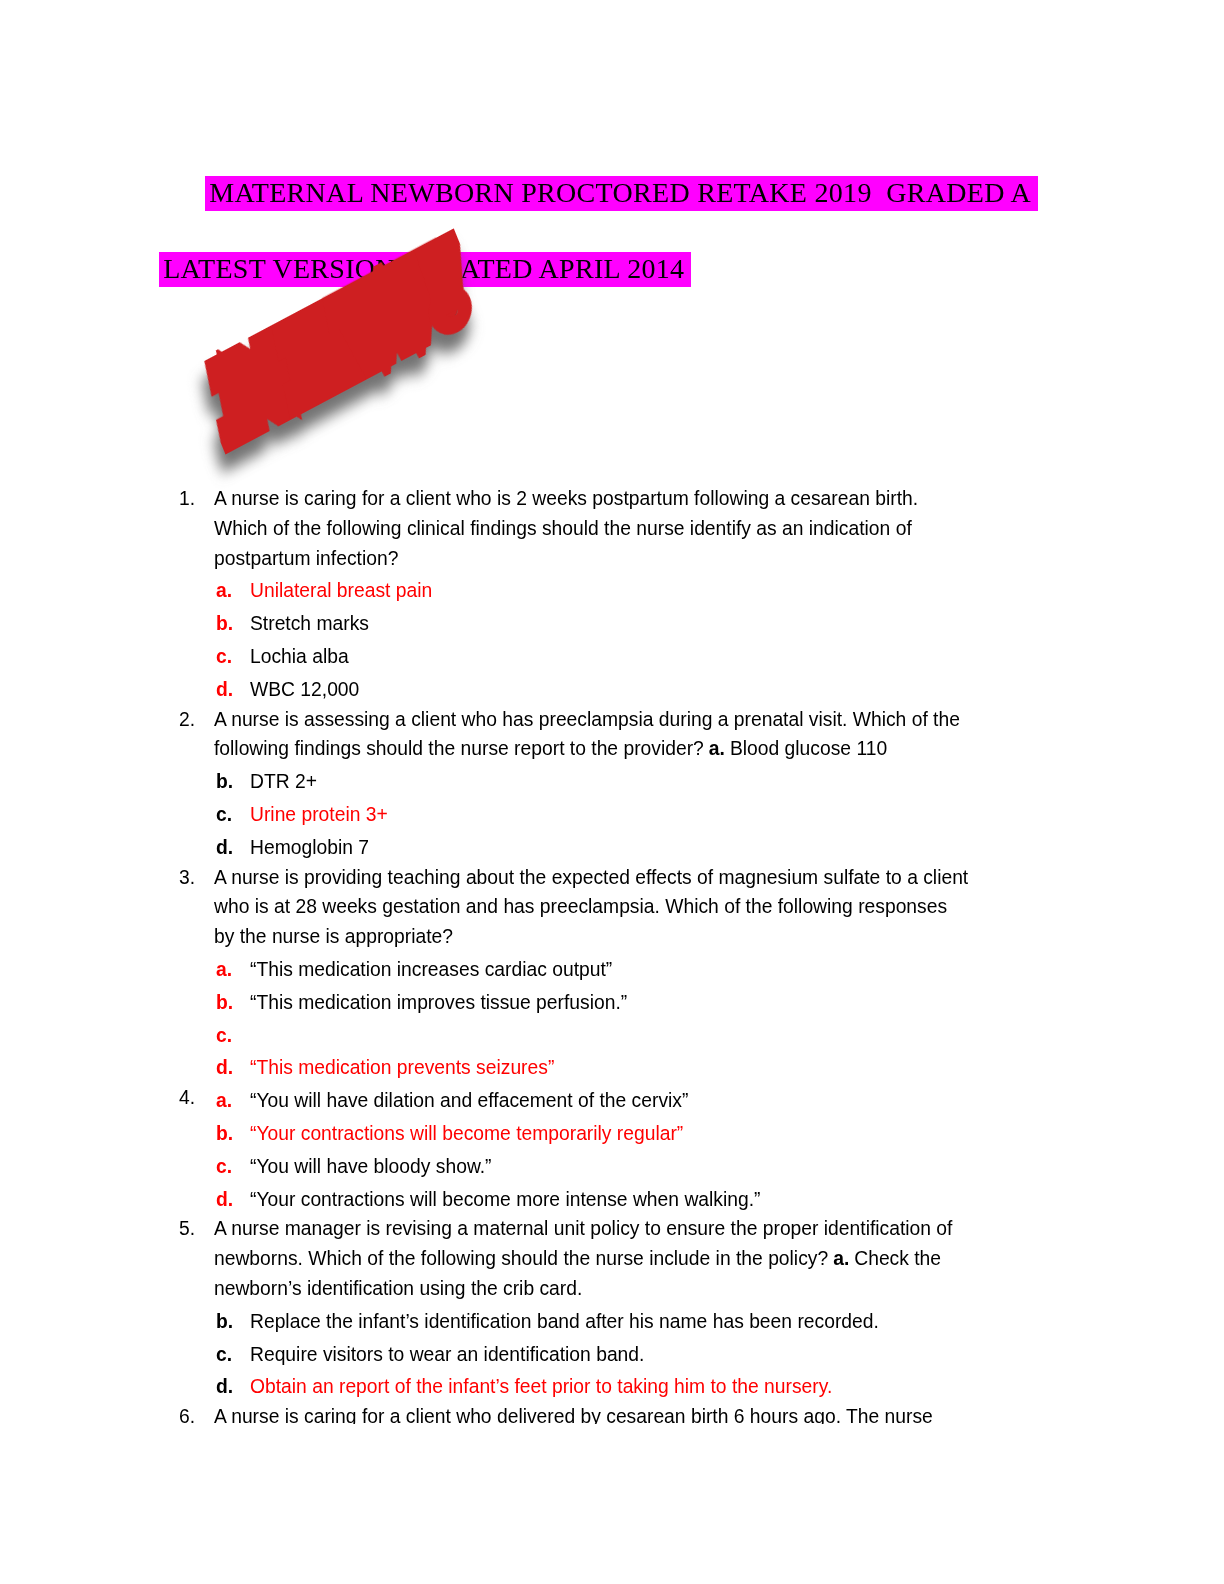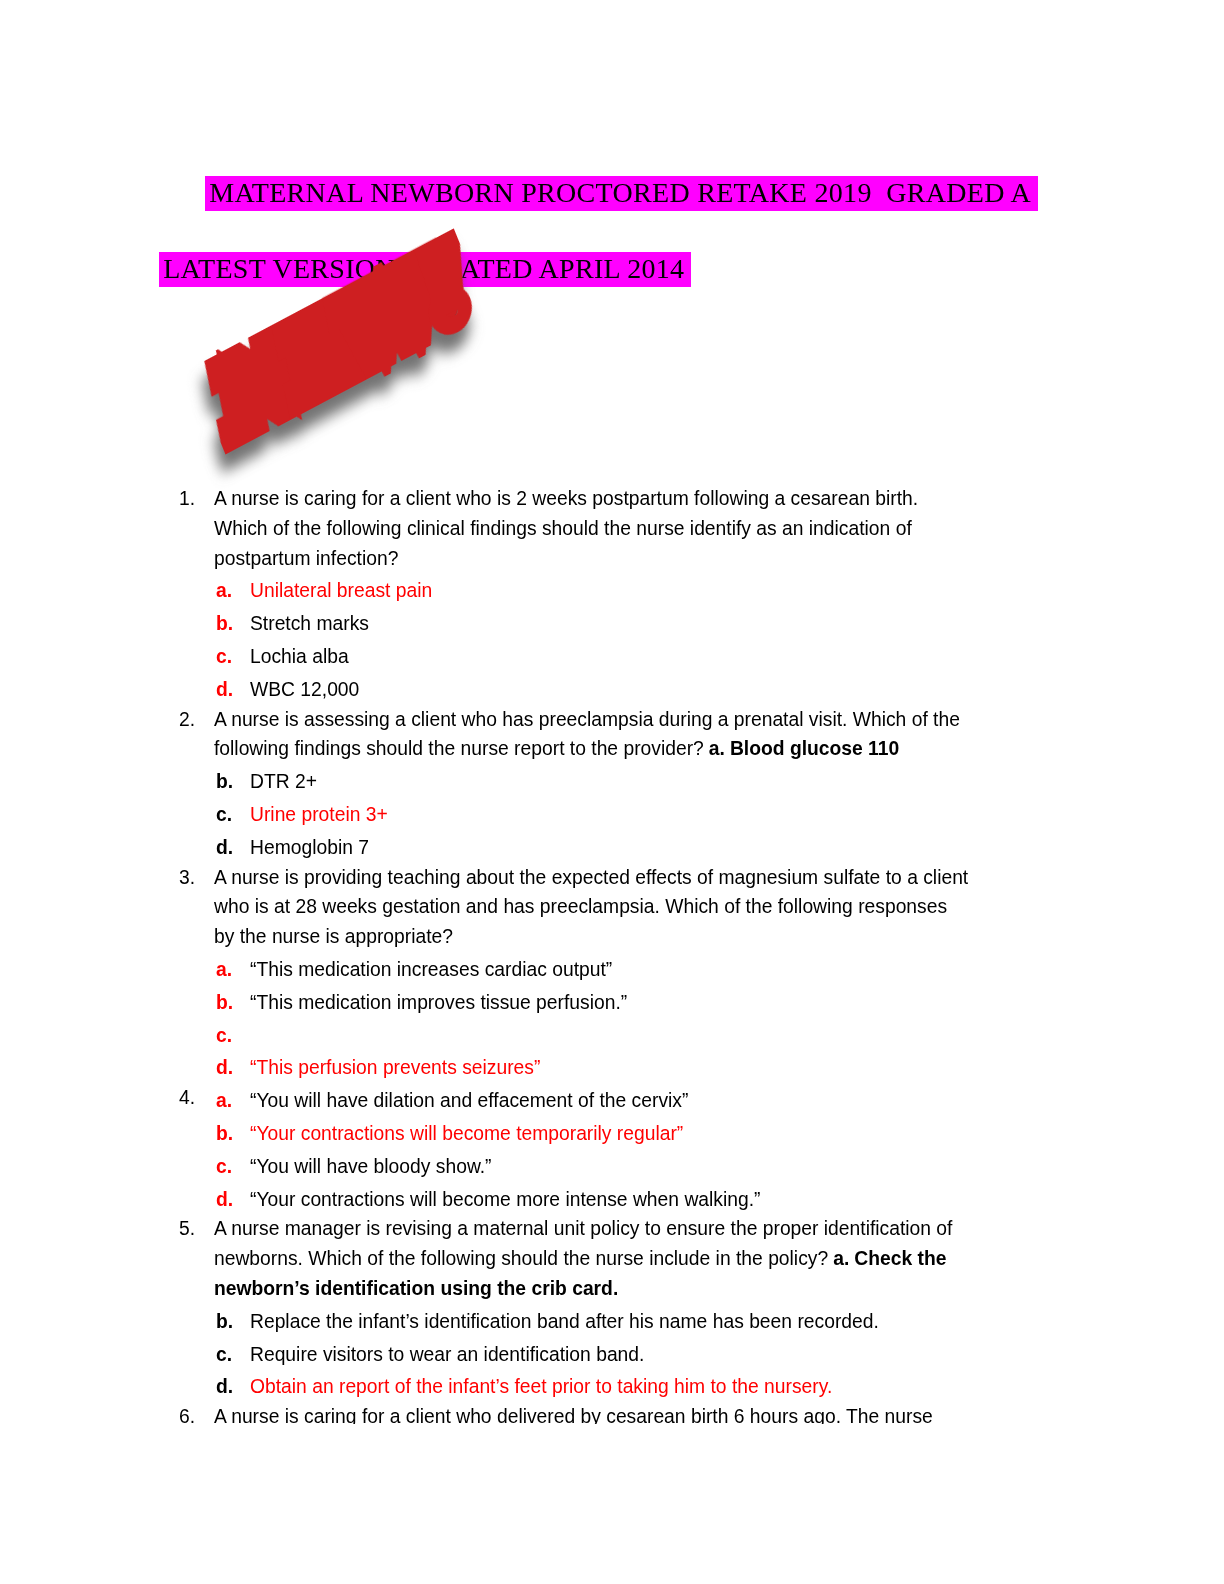--- a/index.html
+++ b/index.html
@@ -26,21 +26,21 @@
   .stamp .l-red{color:var(--stamp-red,#CE1F21);}
 
   
   .questions{position:absolute;left:179px;top:484px;width:901px;
              font-size:19.3px;line-height:29.8px;}
   .q{display:flex;align-items:flex-start;}
   .qnum{flex:none;width:35px;}
   .qbody{width:866px;}
   .qtext{white-space:pre-line;}
   .ilet{font-weight:bold;margin-left:5px;}
-  .itext{white-space:pre-line;margin-left:5px;font-weight:bold;}
+  .itext{white-space:pre-line;margin-left:5px;}
   .opts{margin-left:2px;}
   .opt{display:flex;align-items:flex-start;margin-top:3px;}
   .olet{flex:none;width:34px;font-weight:bold;}
   .red{color:var(--red,#FF0000);}
   .bold{font-weight:normal;}
 </style>
 </head>
 <body>
 
 <div class="page" style="--hl: #FF00FF; --red: #FF0000; --stamp-red: #CE1F21;">
@@ -119,21 +119,21 @@
   </div>
             <div class="opt">
     <span class="olet red">b.</span>
     <span class="otext">“This medication improves tissue perfusion.”</span>
   </div>
             <div class="opt">
     <span class="olet red">c.</span>
   </div>
             <div class="opt">
     <span class="olet red">d.</span>
-    <span class="otext red bold">“This perfusion prevents seizures”</span>
+    <span class="otext red bold">“This medication prevents seizures”</span>
   </div>
           </div>
     </div>
   </div>
       <div class="q">
     <span class="qnum">4.</span>
     <div class="qbody">
       <div class="opts">
             <div class="opt">
     <span class="olet red">a.</span>

